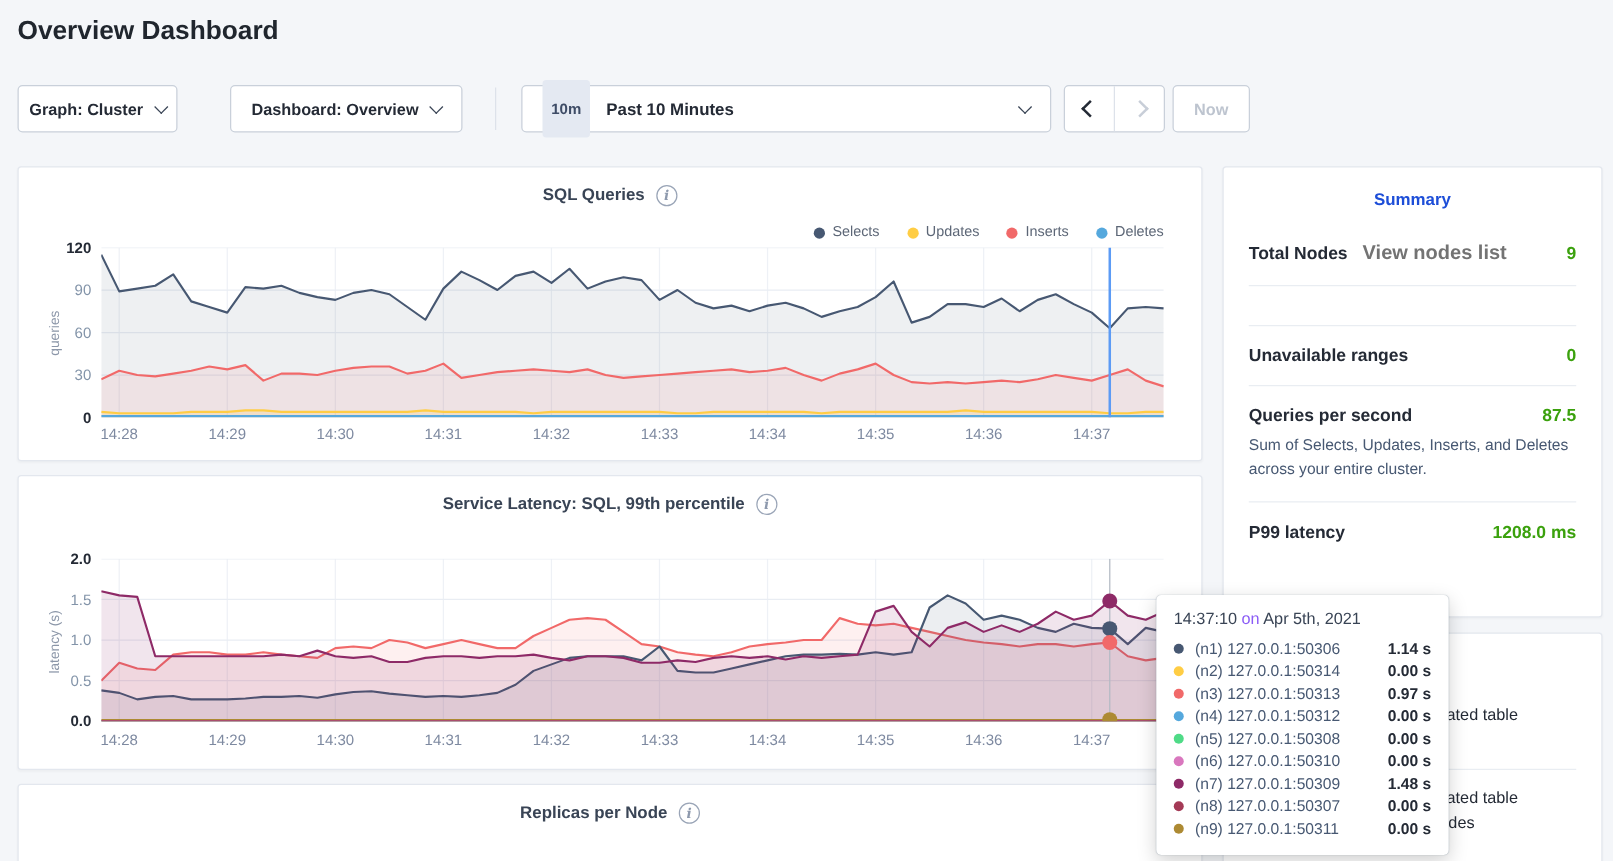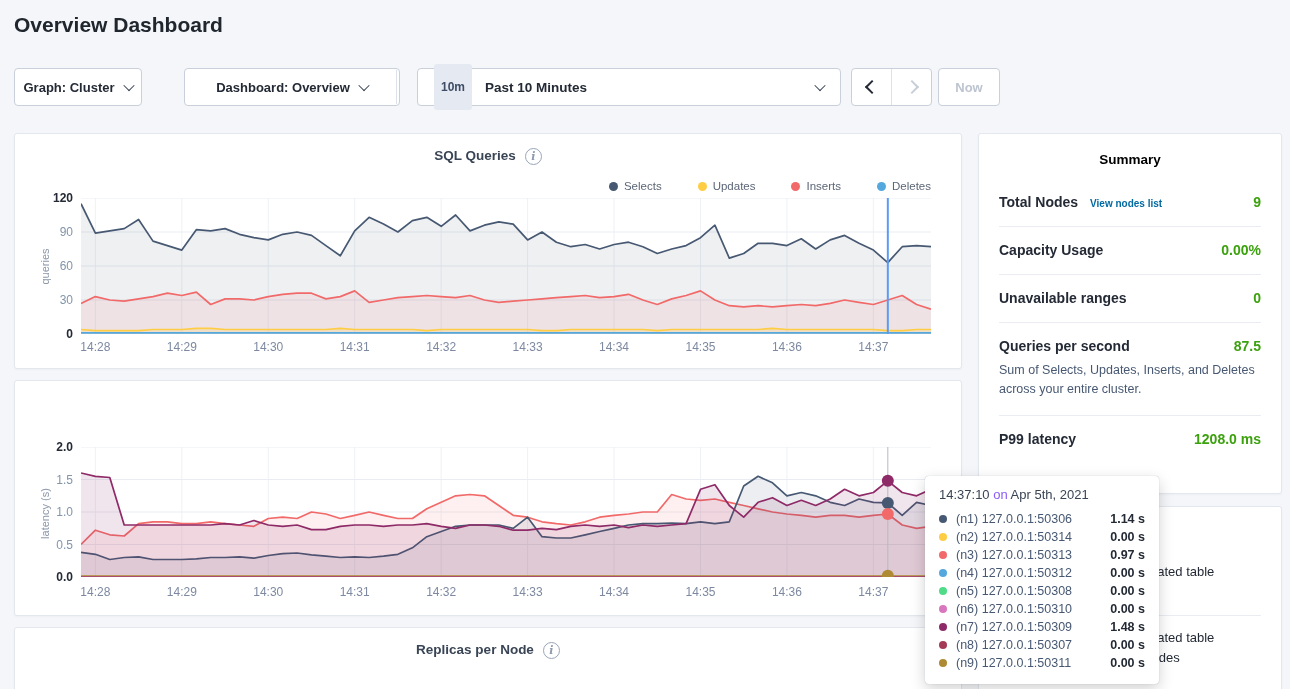--- a/index.html
+++ b/index.html
@@ -6,21 +6,21 @@
   html,body { background:#f4f6f9; }
   #app{ position:relative; width:1290px; height:689px; background:#f4f6f9;
         font-family:"Liberation Sans",sans-serif; color:#242a35; overflow:hidden; }
   h1.page-title{ position:absolute; left:14px; top:13px; font-size:21px; font-weight:600; color:#20262e; }
 
   
   .btn{ position:absolute; top:68px; height:38px; background:#fff; border:1px solid #c9d0da;
         border-radius:4px; display:flex; align-items:center; justify-content:center;
         font-size:13px; font-weight:700; color:#242a35; cursor:pointer; }
   #graph-dd{ left:14px; width:128px; gap:10px; }
-  #dash-dd{ left:184px; width:216px; gap:10px; }
+  #dash-dd{ left:184px; width:186px; gap:10px; }
   .tb-divider{ position:absolute; left:396px; top:70px; width:1px; height:34px; background:#dde2ea; }
   #time-sel{ left:417px; width:424px; justify-content:flex-start; padding:0 16px; }
   .time-badge{ background:#e4e9f2; color:#3e4c66; border-radius:3px; padding:16px 7px; font-size:12px; font-weight:700; }
   .time-label{ margin-left:13px; font-size:13.5px; font-weight:700; }
   #time-sel .chev{ margin-left:auto; }
   .chev{ width:8px; height:8px; border-right:1.5px solid #394455; border-bottom:1.5px solid #394455; display:inline-block; }
   .chev.down{ transform:rotate(45deg) translate(-1px,-1px); }
   .chev.left{ transform:rotate(135deg); border-width:2.5px; width:10px; height:10px; border-color:#242a35; }
   .chev.right{ transform:rotate(-45deg); border-width:2.5px; width:10px; height:10px; border-color:#c8ced8; }
   #nav-group{ position:absolute; left:851px; top:68px; height:38px; width:81px; display:flex;
@@ -37,47 +37,47 @@
   #card-summary{ left:978px; top:133px; width:304px; height:361px; }
   #card-events{ left:978px; top:506px; width:304px; height:260px; }
 
   .chart-head{ position:absolute; top:14px; left:0; right:0; display:flex; justify-content:center;
                gap:9px; font-weight:700; font-size:13.5px; color:#394455; }
   .info{ width:17px; height:17px; border-radius:50%; border:1px solid #9aa5b7; color:#8d99ad;
          display:flex; align-items:center; justify-content:center; font-size:11px;
          font-family:"DejaVu Serif",serif; font-style:italic; cursor:pointer; }
   .info::after{ content:"i"; }
 
-  .legend{ position:absolute; top:46px; right:30px; display:flex; gap:36px; font-size:11.5px; color:#5c6676; }
+  .legend{ position:absolute; top:46px; right:30px; display:flex; gap:22px; font-size:11.5px; color:#5c6676; }
   .leg-item{ display:flex; align-items:center; gap:6px; }
   .leg-dot{ width:9px; height:9px; border-radius:50%; }
 
   .plot{ position:absolute; left:66px; width:850px; }
   #card-sql .plot{ top:64px; height:136px; }
   #card-latency .plot{ top:66px; height:130px; }
   .ylabels{ position:absolute; left:0; width:58px; }
   #card-sql .ylabels{ top:64px; height:136px; }
   #card-latency .ylabels{ top:66px; height:130px; }
   .ylabels span{ position:absolute; left:0; width:58px; text-align:right; font-size:12px; color:#8394a9; }
   .ylabels span.bold{ font-weight:700; color:#242a35; }
   .xlabels{ position:absolute; left:66px; width:850px; height:16px; }
   #card-sql .xlabels{ top:206px; }
   #card-latency .xlabels{ top:204px; }
   .xlabels span{ position:absolute; top:0; transform:translateX(-50%); font-size:12px; color:#7d89a0; white-space:nowrap; }
   .ylab{ position:absolute; left:-30px; top:126px; width:120px; height:13px; text-align:center;
          transform:rotate(-90deg); font-size:11px; color:#8b96a8; }
 
   
-  .panel-head{ text-align:center; font-weight:700; font-size:13.5px; color:#000000; padding-top:18px; }
+  .panel-head{ text-align:center; font-weight:700; font-size:13.5px; color:#1d4ed8; padding-top:18px; }
   .summary-body{ padding:12px 20px 0; }
   .srow{ padding:15px 0 16px; border-bottom:1px solid #e9edf2; }
   .srow:last-child{ border-bottom:none; }
   .srow-main{ display:flex; align-items:baseline; }
   .srow-label{ font-size:14px; font-weight:700; color:#242a35; }
-  .srow-link{ margin-left:12px; font-size:10px; font-weight:700; color:#0369a1; cursor:pointer; }
+  .srow-link{ margin-left:12px; font-size:16px; font-weight:700; color:#737373; cursor:pointer; }
   .srow-value{ margin-left:auto; font-size:14px; font-weight:700; color:#3ba10d; }
   .srow-sub{ margin-top:7px; font-size:12.5px; color:#475872; line-height:1.5; }
 
   
   .events-body{ padding:10px 20px 0; }
   .evt{ padding:12px 0 14px; border-bottom:1px solid #e9edf2; font-size:13px; color:#242a35; line-height:1.5; }
   .evt:last-child{ border-bottom:none; }
 
   
   #chart-tooltip{ position:absolute; left:925px; top:476px; width:234px; background:#fff; border-radius:4px;
@@ -182,20 +182,24 @@
         <span style="left: 360.145px;">14:32</span>
         <span style="left: 446.59px;">14:33</span>
         <span style="left: 533.035px;">14:34</span>
         <span style="left: 619.48px;">14:35</span>
         <span style="left: 705.925px;">14:36</span>
         <span style="left: 792.37px;">14:37</span>
       </div>
   </div>
 
   <div class="card" id="card-latency">
+    <div class="chart-head">
+      <span>Service Latency: SQL, 99th percentile</span>
+      <span class="info"></span>
+    </div>
     <div class="ylab">latency (s)</div>
     <div class="ylabels">
         <span class="bold" style="top: 123px;">0.0</span>
         <span style="top: 90.5px;">0.5</span>
         <span style="top: 58px;">1.0</span>
         <span style="top: 25.5px;">1.5</span>
         <span class="bold" style="top: -7px;">2.0</span>
       </div>
     <div class="plot"><svg width="850" height="130">
           <line x1="14.364999999999998" y1="0" x2="14.364999999999998" y2="130" stroke="#eef1f6" stroke-width="1"></line>
@@ -256,24 +260,20 @@
     <div class="panel-head">Summary</div>
     <div class="summary-body">
       <div class="srow">
         <div class="srow-main">
           <span class="srow-label">Total Nodes</span>
           <span class="srow-link">View nodes list</span>
           <span class="srow-value">9</span>
         </div>
       </div>
       <div class="srow">
-        <div class="srow-main">
-          <span class="srow-label">Capacity Usage</span>
-          <span class="srow-value">0.00%</span>
-        </div>
       </div>
       <div class="srow">
         <div class="srow-main">
           <span class="srow-label">Unavailable ranges</span>
           <span class="srow-value">0</span>
         </div>
       </div>
       <div class="srow">
         <div class="srow-main">
           <span class="srow-label">Queries per second</span>

